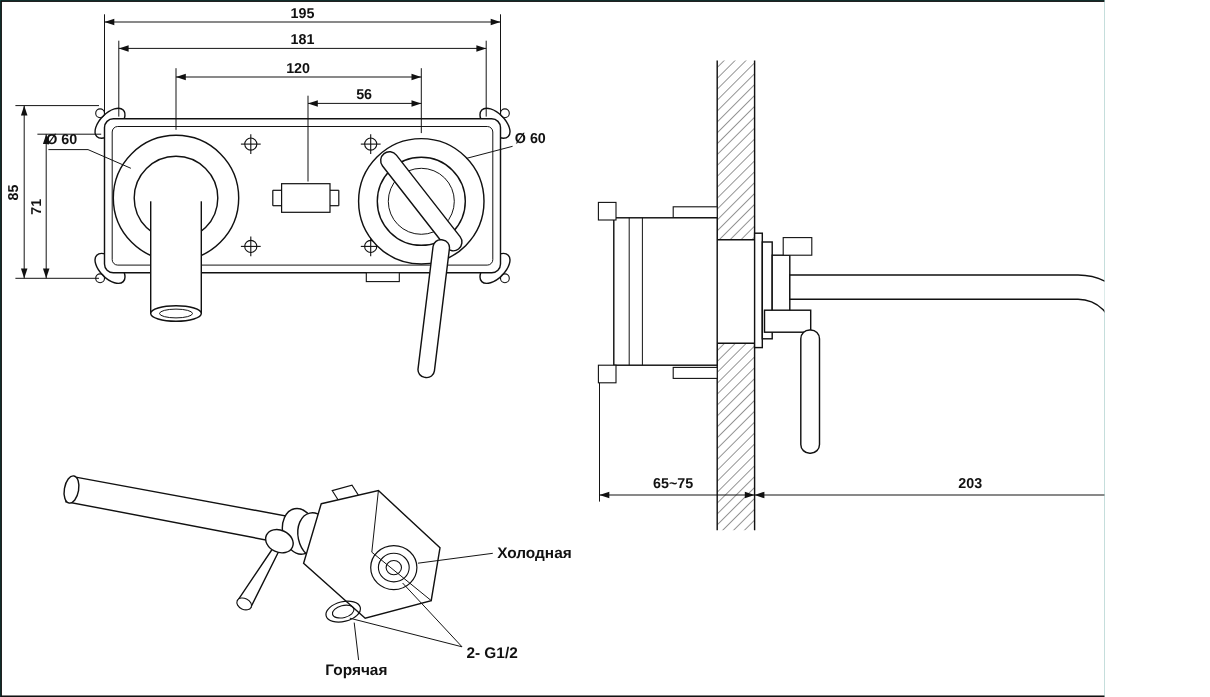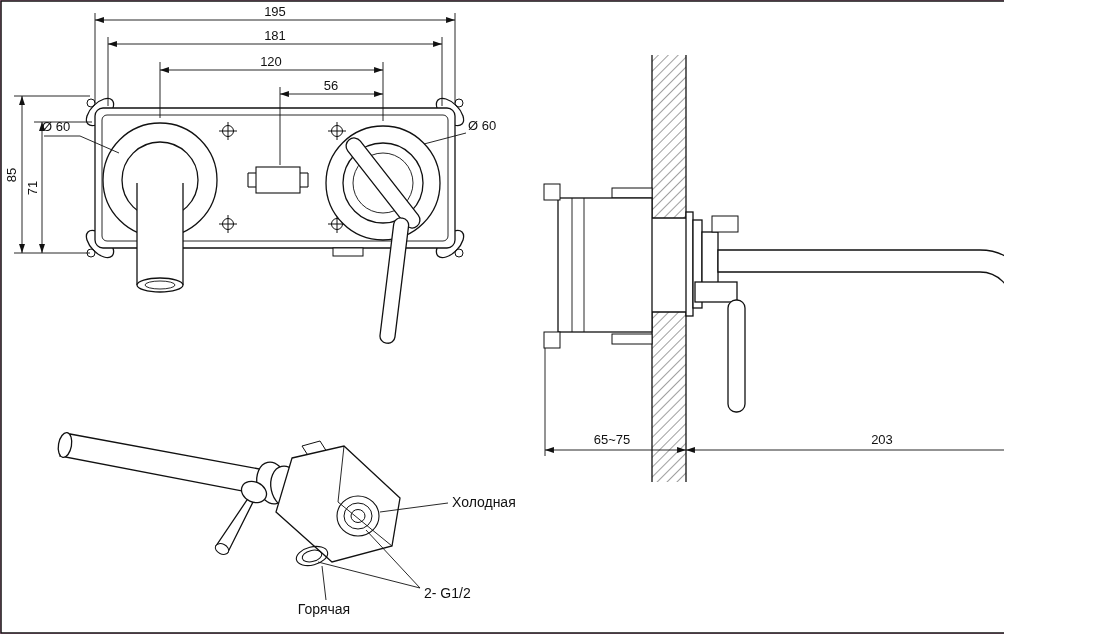--- a/index.html
+++ b/index.html
@@ -1,16 +1,16 @@
 <!DOCTYPE html>
 <html><head>
 <meta charset="utf-8">
 <style>
   html,body{margin:0;padding:0;background:#fff;}
-  .page{width:1004px;height:634px;position:relative;background:#f9a8d4;overflow:hidden;}
+  .page{width:1004px;height:634px;position:relative;background:#0f766e;overflow:hidden;font-weight:bold;}
   svg{display:block;}
   text{font-family:"Liberation Sans",sans-serif;fill:#111;}
   .dim{font-size:13px;}
   .lbl{font-size:14px;}
 </style>
 </head>
 <body>
 
 <div class="page">
 <svg width="1100" height="634" viewBox="0 0 1100 634">

